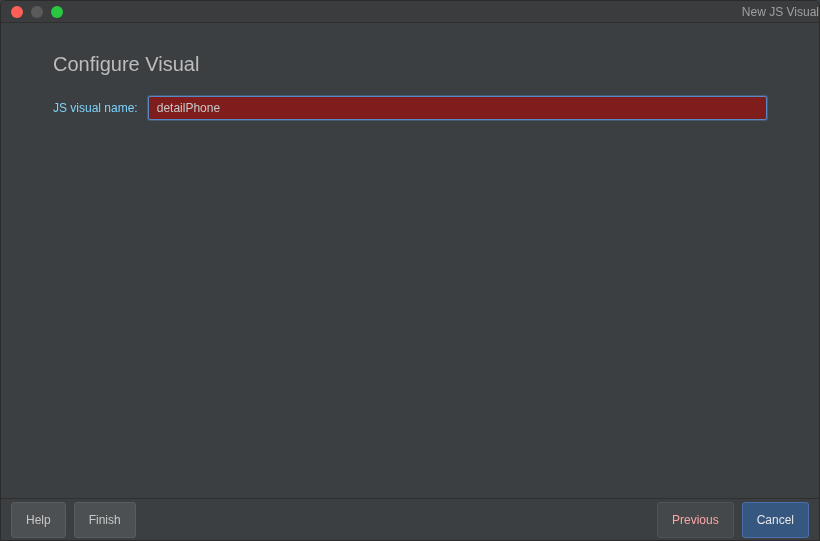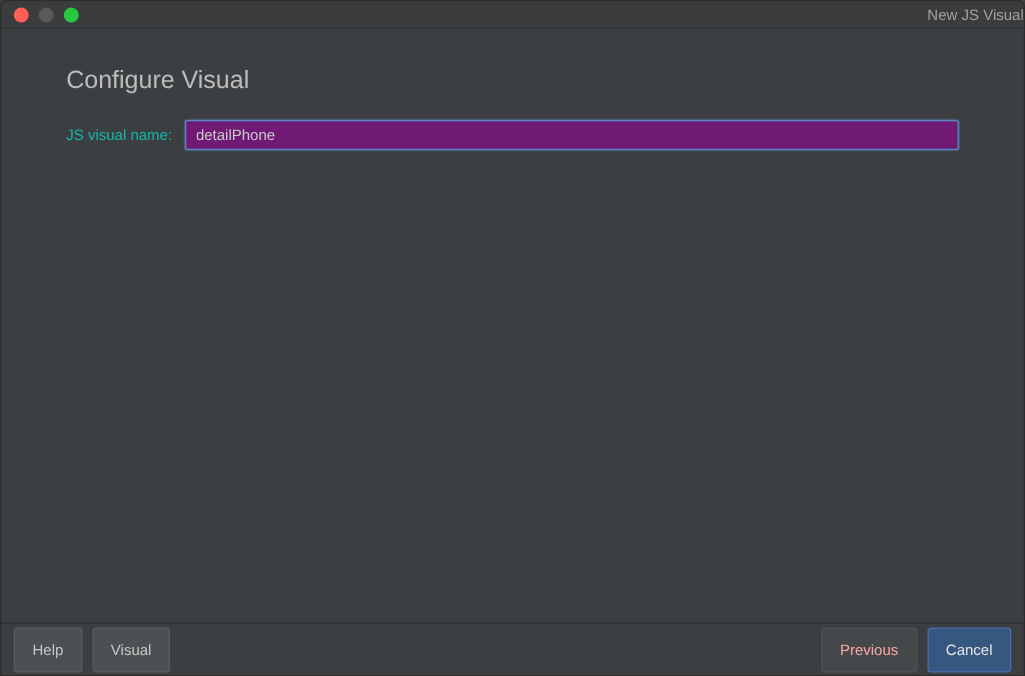--- a/index.html
+++ b/index.html
@@ -68,27 +68,27 @@
       font-weight: 400;
       margin-bottom: 20px;
     }
     .form-row {
       display: flex;
       align-items: center;
       gap: 10px;
     }
     .form-label {
       font-size: 12px;
-      color: #14b8a6;
+      color: #7dd3fc;
       white-space: nowrap;
     }
     .text-input {
       flex: 1;
       height: 24px;
-      background: #701a75;
+      background: #7f1d1d;
       border: 1px solid #5789c6;
       box-shadow: 0 0 0 1px rgba(87,137,198,0.35);
       color: #c9c9c9;
       font-size: 12px;
       padding: 0 8px;
       outline: none;
       border-radius: 2px;
       font-family: inherit;
     }
     .footer {
@@ -140,19 +140,19 @@
   <div class="content">
     <div class="heading">Configure Visual</div>
     <div class="form-row">
       <label class="form-label">JS visual name:</label>
       <input type="text" class="text-input" value="detailPhone" style="">
     </div>
   </div>
 
   <div class="footer">
     <button class="btn">Help</button>
-    <button class="btn">Visual</button>
+    <button class="btn">Finish</button>
     <div class="footer-spacer"></div>
     <button class="btn" disabled="">Previous</button>
     <button class="btn primary">Cancel</button>
   </div>
 
 </div>
 
 </body></html>

